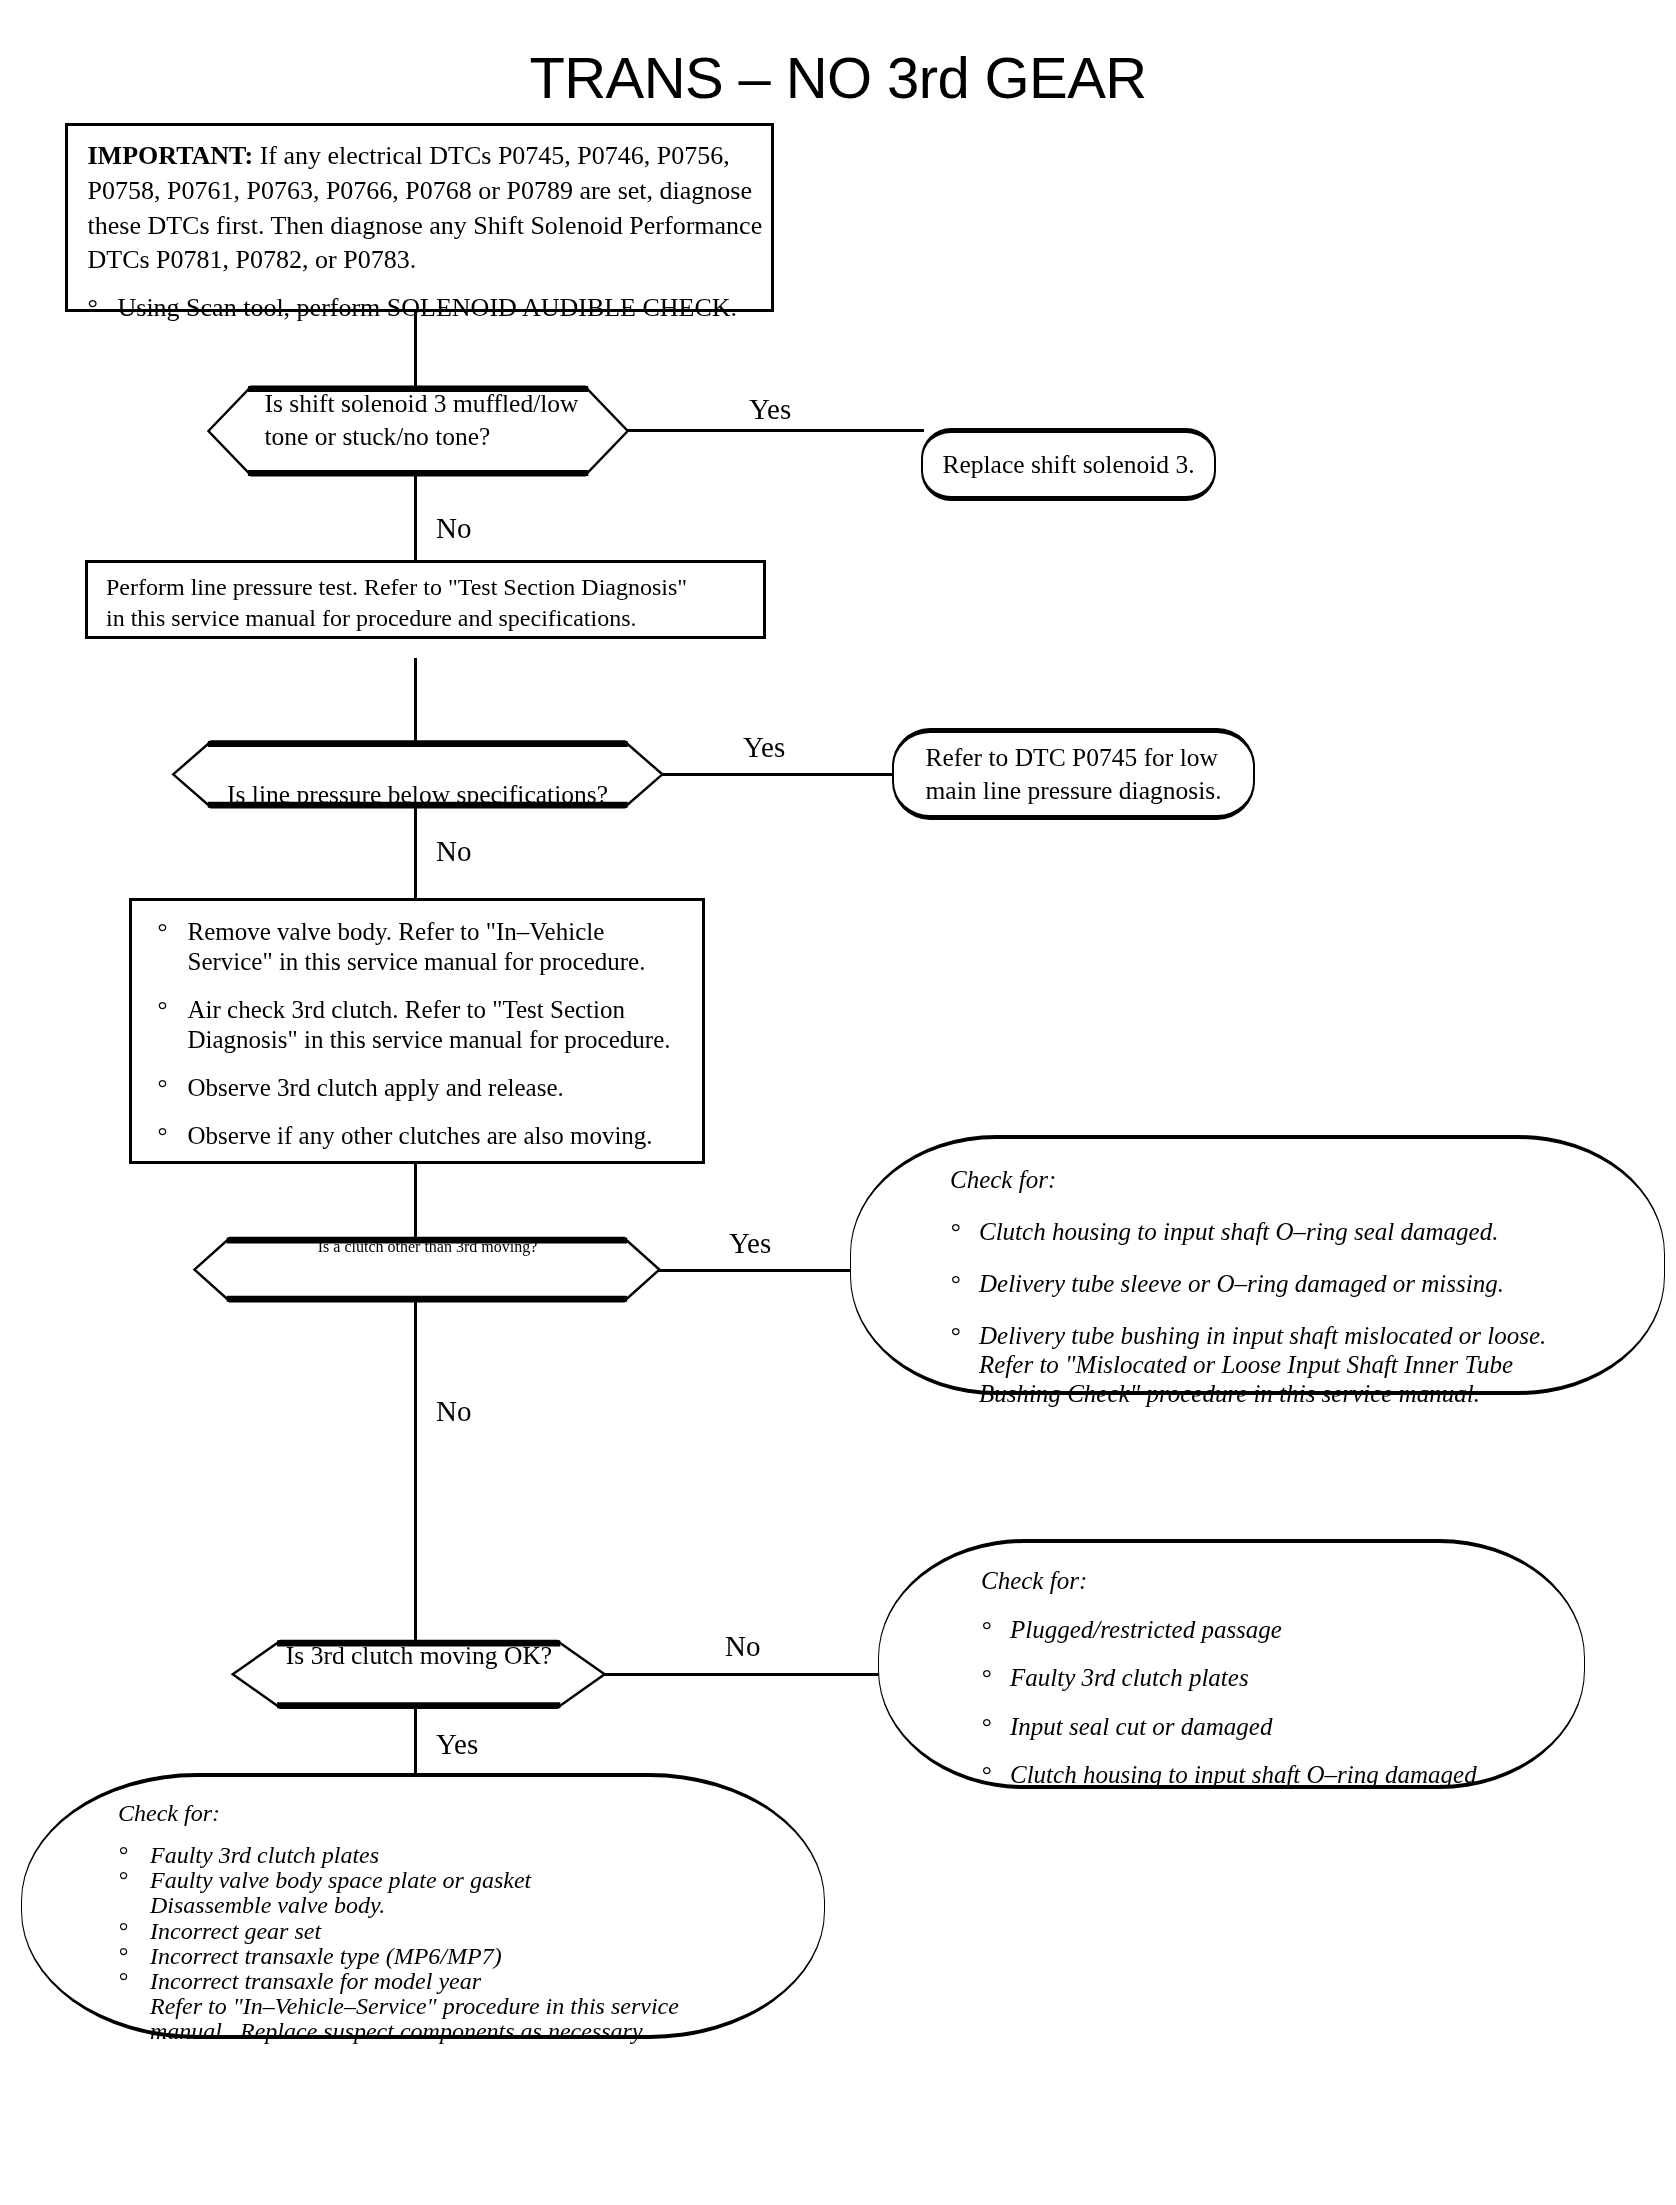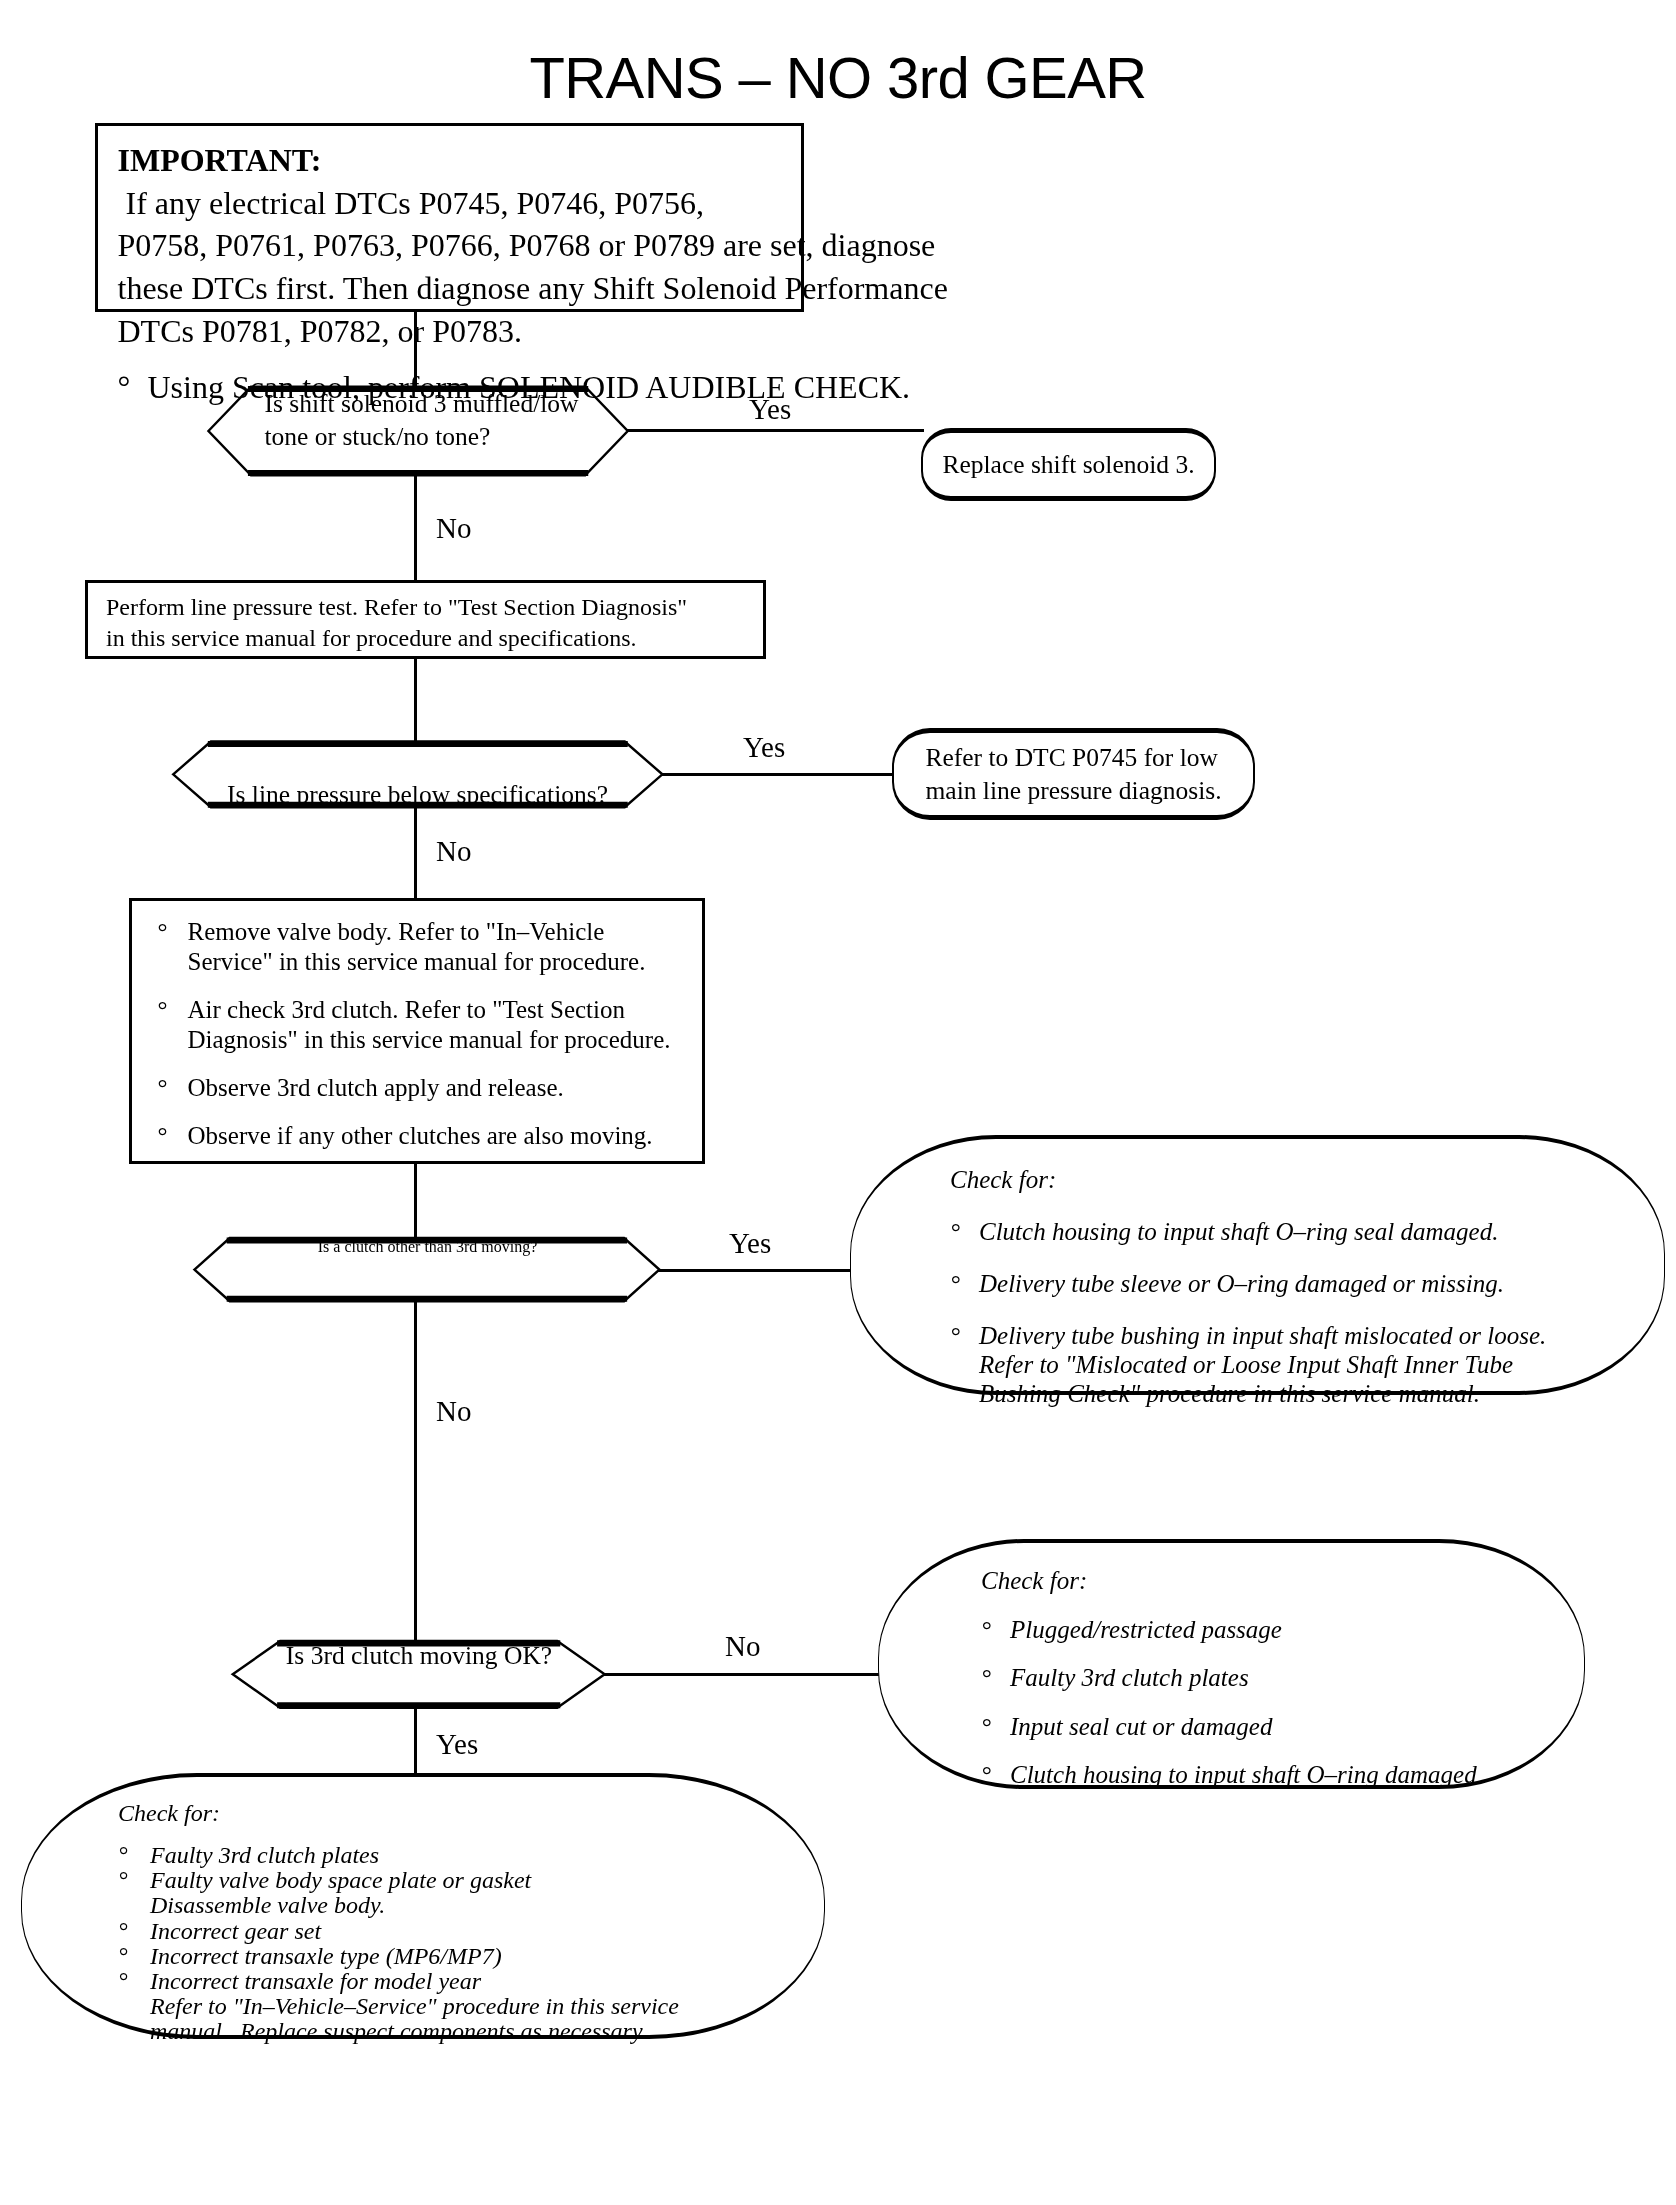--- a/index.html
+++ b/index.html
@@ -16,21 +16,21 @@
   .bigbox{position:absolute;background:#fff;border:solid #000;border-width:4.9px 1.8px 4.3px 1.8px;
           box-sizing:border-box;font-style:italic;}
   .hextext{position:absolute;display:flex;align-items:flex-start;justify-content:center;}
   .pre{white-space:pre;}
   .preline{white-space:pre;}
   .lbl{position:absolute;font-size:29px;}
   .row{display:flex;align-items:flex-start;}
   .row .m{flex:0 0 30px;}
   .hdr{font-size:25px;}
   
-  .imp{font-size:32px;line-height:1.33;margin-left:30px;}
+  .imp{font-size:26px;line-height:1.33;}
   .imp .bullet-row{margin-top:13.4px;}
   
   .chk .row{margin-top:18px;font-size:25px;line-height:1.2;}
   .chk .row:first-child{margin-top:0;}
   
   .cb .row{font-size:25px;line-height:1.16;}
   .cb1 .row{margin-top:23px;}
   .cb2 .row{margin-top:19.5px;}
   .cb3{font-size:24px;}
   .cb3 .hdr{font-size:24px;}
@@ -90,21 +90,21 @@
     <div class="pre" style="font-size:25.5px;line-height:1.3;">Is shift solenoid 3 muffled/low
 tone or stuck/no tone?</div>
   </div>
   <div class="lbl" style="left:749px;top:393px;">Yes</div>
   <div class="lbl" style="left:436px;top:512px;">No</div>
 
   <div class="stadium" style="left:921px;top:396px;width:295px;height:73px;border-radius:30px;font-size:25.5px;margin-top:32px;">
     <span>Replace shift solenoid 3.</span>
   </div>
 
-  <div class="box" style="left:85px;top:580px;width:681px;height:79px;padding:9px 4.9px 0 18px;">
+  <div class="box" style="left:85px;top:560px;width:681px;height:79px;padding:9px 4.9px 0 18px;">
     <div class="pre" style="font-size:24px;line-height:1.3;">Perform line pressure test. Refer to "Test Section Diagnosis"
 in this service manual for procedure and specifications.</div>
   </div>
 
   <div class="hextext" style="left:173px;top:780px;width:489px;height:66px;">
     <div style="font-size:25.5px;">Is line pressure below specifications?</div>
   </div>
   <div class="lbl" style="left:743px;top:731px;">Yes</div>
   <div class="lbl" style="left:436px;top:835px;">No</div>
 

